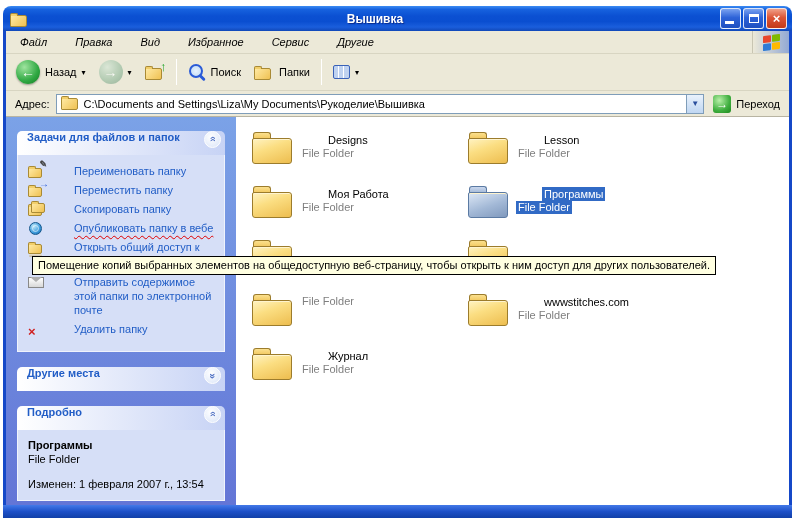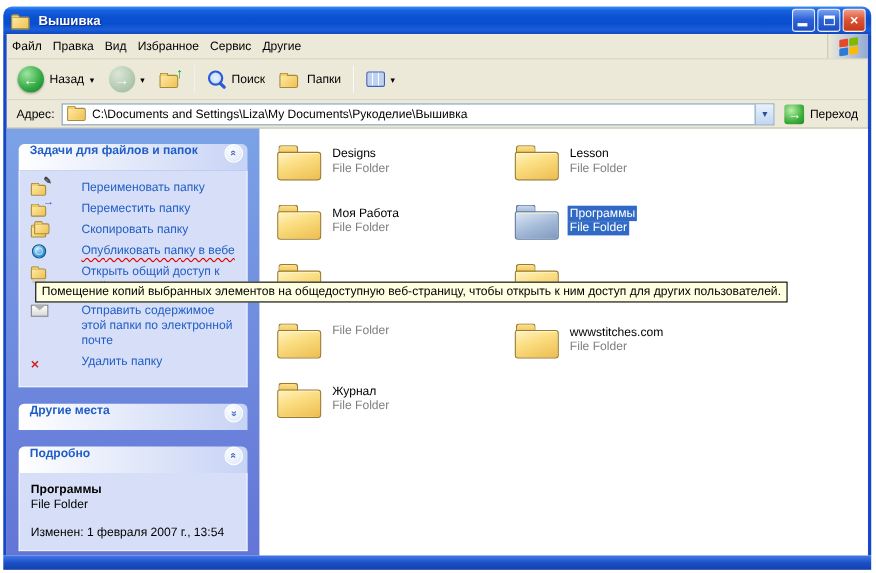--- a/index.html
+++ b/index.html
@@ -4,37 +4,37 @@
 <style>
   * { margin:0; padding:0; box-sizing:border-box; }
   html,body { width:796px; height:521px; background:#fff; font-family:"Liberation Sans",sans-serif; overflow:hidden; }
 
   .window { position:absolute; left:3px; top:6px; width:789px; height:512px; display:flex; flex-direction:column;
             border-radius:8px 8px 0 0; }
 
   
   .titlebar { height:25px; border-radius:8px 8px 0 0; padding:0 5px 0 7px; display:flex; align-items:center; gap:5px;
     background:linear-gradient(180deg,#3C8CF3 0%,#1661DE 14%,#0B50D2 40%,#0A4ED0 62%,#1A5EDC 84%,#1048B8 100%); }
-  .title-text { flex:1; color:#fff; font-weight:bold; font-size:12px; text-shadow:1px 1px 1px #0A2A8A; }
+  .title-text { flex:1; color:#fff; font-weight:bold; font-size:12px; text-shadow:1px 1px 1px #0A2A8A;text-align:center; }
   .tb-btns { display:flex; gap:2px; }
   .tb-btn { position:relative; width:21px; height:21px; border-radius:3px; border:1px solid rgba(255,255,255,.85);
     color:#fff; display:flex; align-items:center; justify-content:center;
     background:linear-gradient(180deg,#7AA2F0,#2E63D8 45%,#1E4FC0); }
   .tb-btn.close { background:linear-gradient(180deg,#F0A088,#DC5537 45%,#C23A18); font-weight:bold; font-size:13px; }
   .glyph-min { position:absolute; left:4px; bottom:4px; width:9px; height:3px; background:#fff; }
   .glyph-max { width:10px; height:9px; border:1px solid #fff; border-top:3px solid #fff; }
 
   
   .winbody { flex:1; min-height:0; display:flex; flex-direction:column; background:#ECE9D8;
              border-left:3px solid #1548C8; border-right:3px solid #1548C8; }
   .bottomframe { height:13px; background:linear-gradient(180deg,#4379E8,#1D50C8 50%,#1140A8); }
 
   
   .menubar { height:23px; display:flex; align-items:center; font-size:11px; border-bottom:1px solid #D8D5C2; }
-  .menu-item { padding:4px 5px; }
+  .menu-item { padding:4px 14px;font-style:italic; }
   .winlogo { margin-left:auto; width:37px; height:22px; border-left:1px solid #C8C5B2; display:flex; align-items:center;
     justify-content:center; background:linear-gradient(90deg,#ECE9D8,#93A9D4); }
   .flag { display:grid; grid-template-columns:8px 8px; grid-template-rows:7px 7px; gap:1px; transform:skewY(-8deg); }
   .flag b { border-radius:1px; }
   .fr{background:#E8472B;} .fg{background:#7FBA00;} .fb{background:#2E7BD6;} .fy{background:#FFB900;}
 
   
   .toolbar { height:37px; display:flex; align-items:center; padding:0 4px; gap:1px; font-size:11px;
              border-bottom:1px solid #D8D5C2; }
   .tool-btn { display:flex; align-items:center; gap:5px; padding:4px 6px; border-radius:3px; }
@@ -118,21 +118,21 @@
   .fitem { display:flex; gap:8px; align-items:flex-start; }
   .folder-lg { position:relative; width:40px; height:34px; flex:none; }
   .folder-lg .tab { position:absolute; top:1px; left:1px; width:18px; height:9px; border:1px solid #9C7C2C; border-bottom:none;
     border-radius:3px 3px 0 0; background:linear-gradient(180deg,#FBE08E,#EFBF4D); }
   .folder-lg .fb { position:absolute; top:7px; left:0; width:40px; height:26px; border:1px solid #9C7C2C;
     border-radius:2px 3px 3px 3px; box-shadow:inset 0 1px 0 #FFF4CE;
     background:linear-gradient(160deg,#FFF3C2 0%,#FBDE82 40%,#EDBD4F 100%); }
   .fitem.selected .tab { background:linear-gradient(180deg,#C9D7EE,#96AECE); border-color:#5B7AA3; }
   .fitem.selected .fb  { background:linear-gradient(160deg,#DCE7F5,#A2B8D6 55%,#8099BD); border-color:#5B7AA3; }
   .ftext { display:flex; flex-direction:column; margin-top:2px; align-items:flex-start; }
-  .fname { font-size:11px; line-height:14px; padding:0 2px; white-space:nowrap; }
+  .fname { font-size:11px; line-height:14px; padding:0 2px; white-space:nowrap;margin-left:26px; }
   .ftype { font-size:11px; line-height:13px; color:#7F7F7F; padding:0 2px; white-space:nowrap; }
   .fitem.selected .fname, .fitem.selected .ftype { background:#316AC5; color:#fff; }
 
   
   .tooltip { position:absolute; left:29px; top:250px; z-index:99; background:#FFFFE1; border:1px solid #000;
     padding:2px 5px 3px; font-size:11px; white-space:nowrap; }
 </style>
 </head>
 <body>
 

